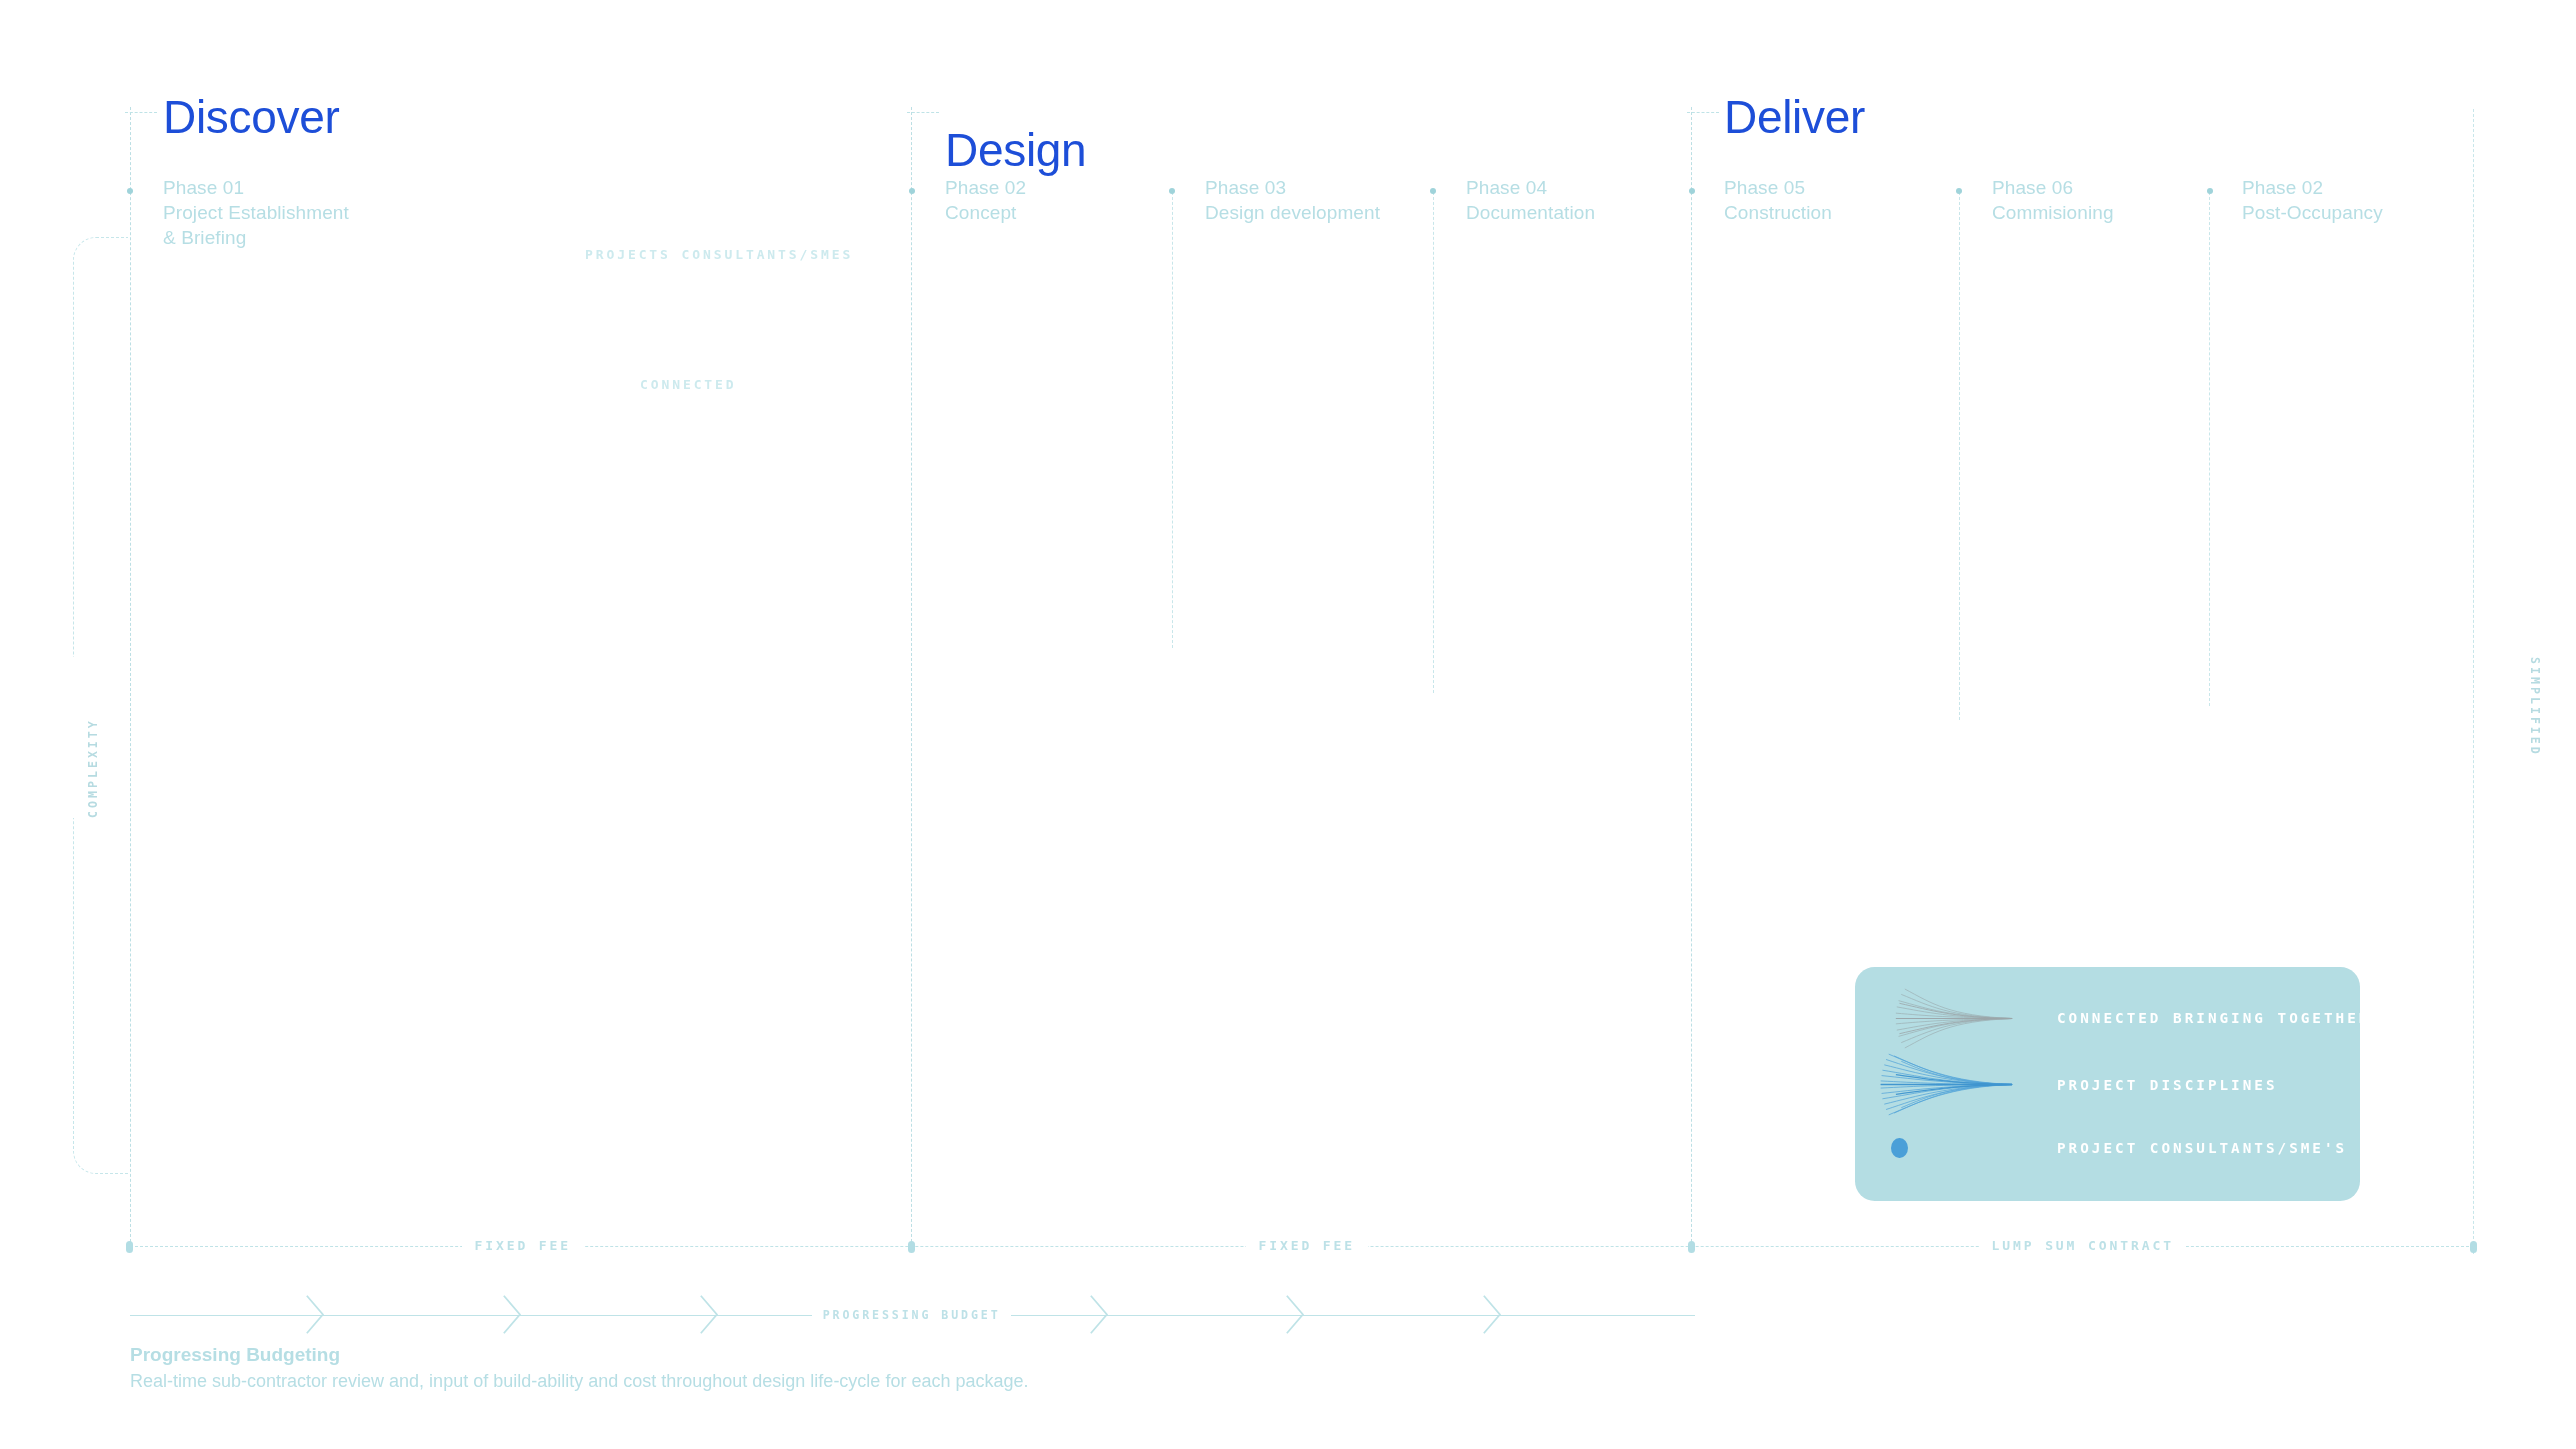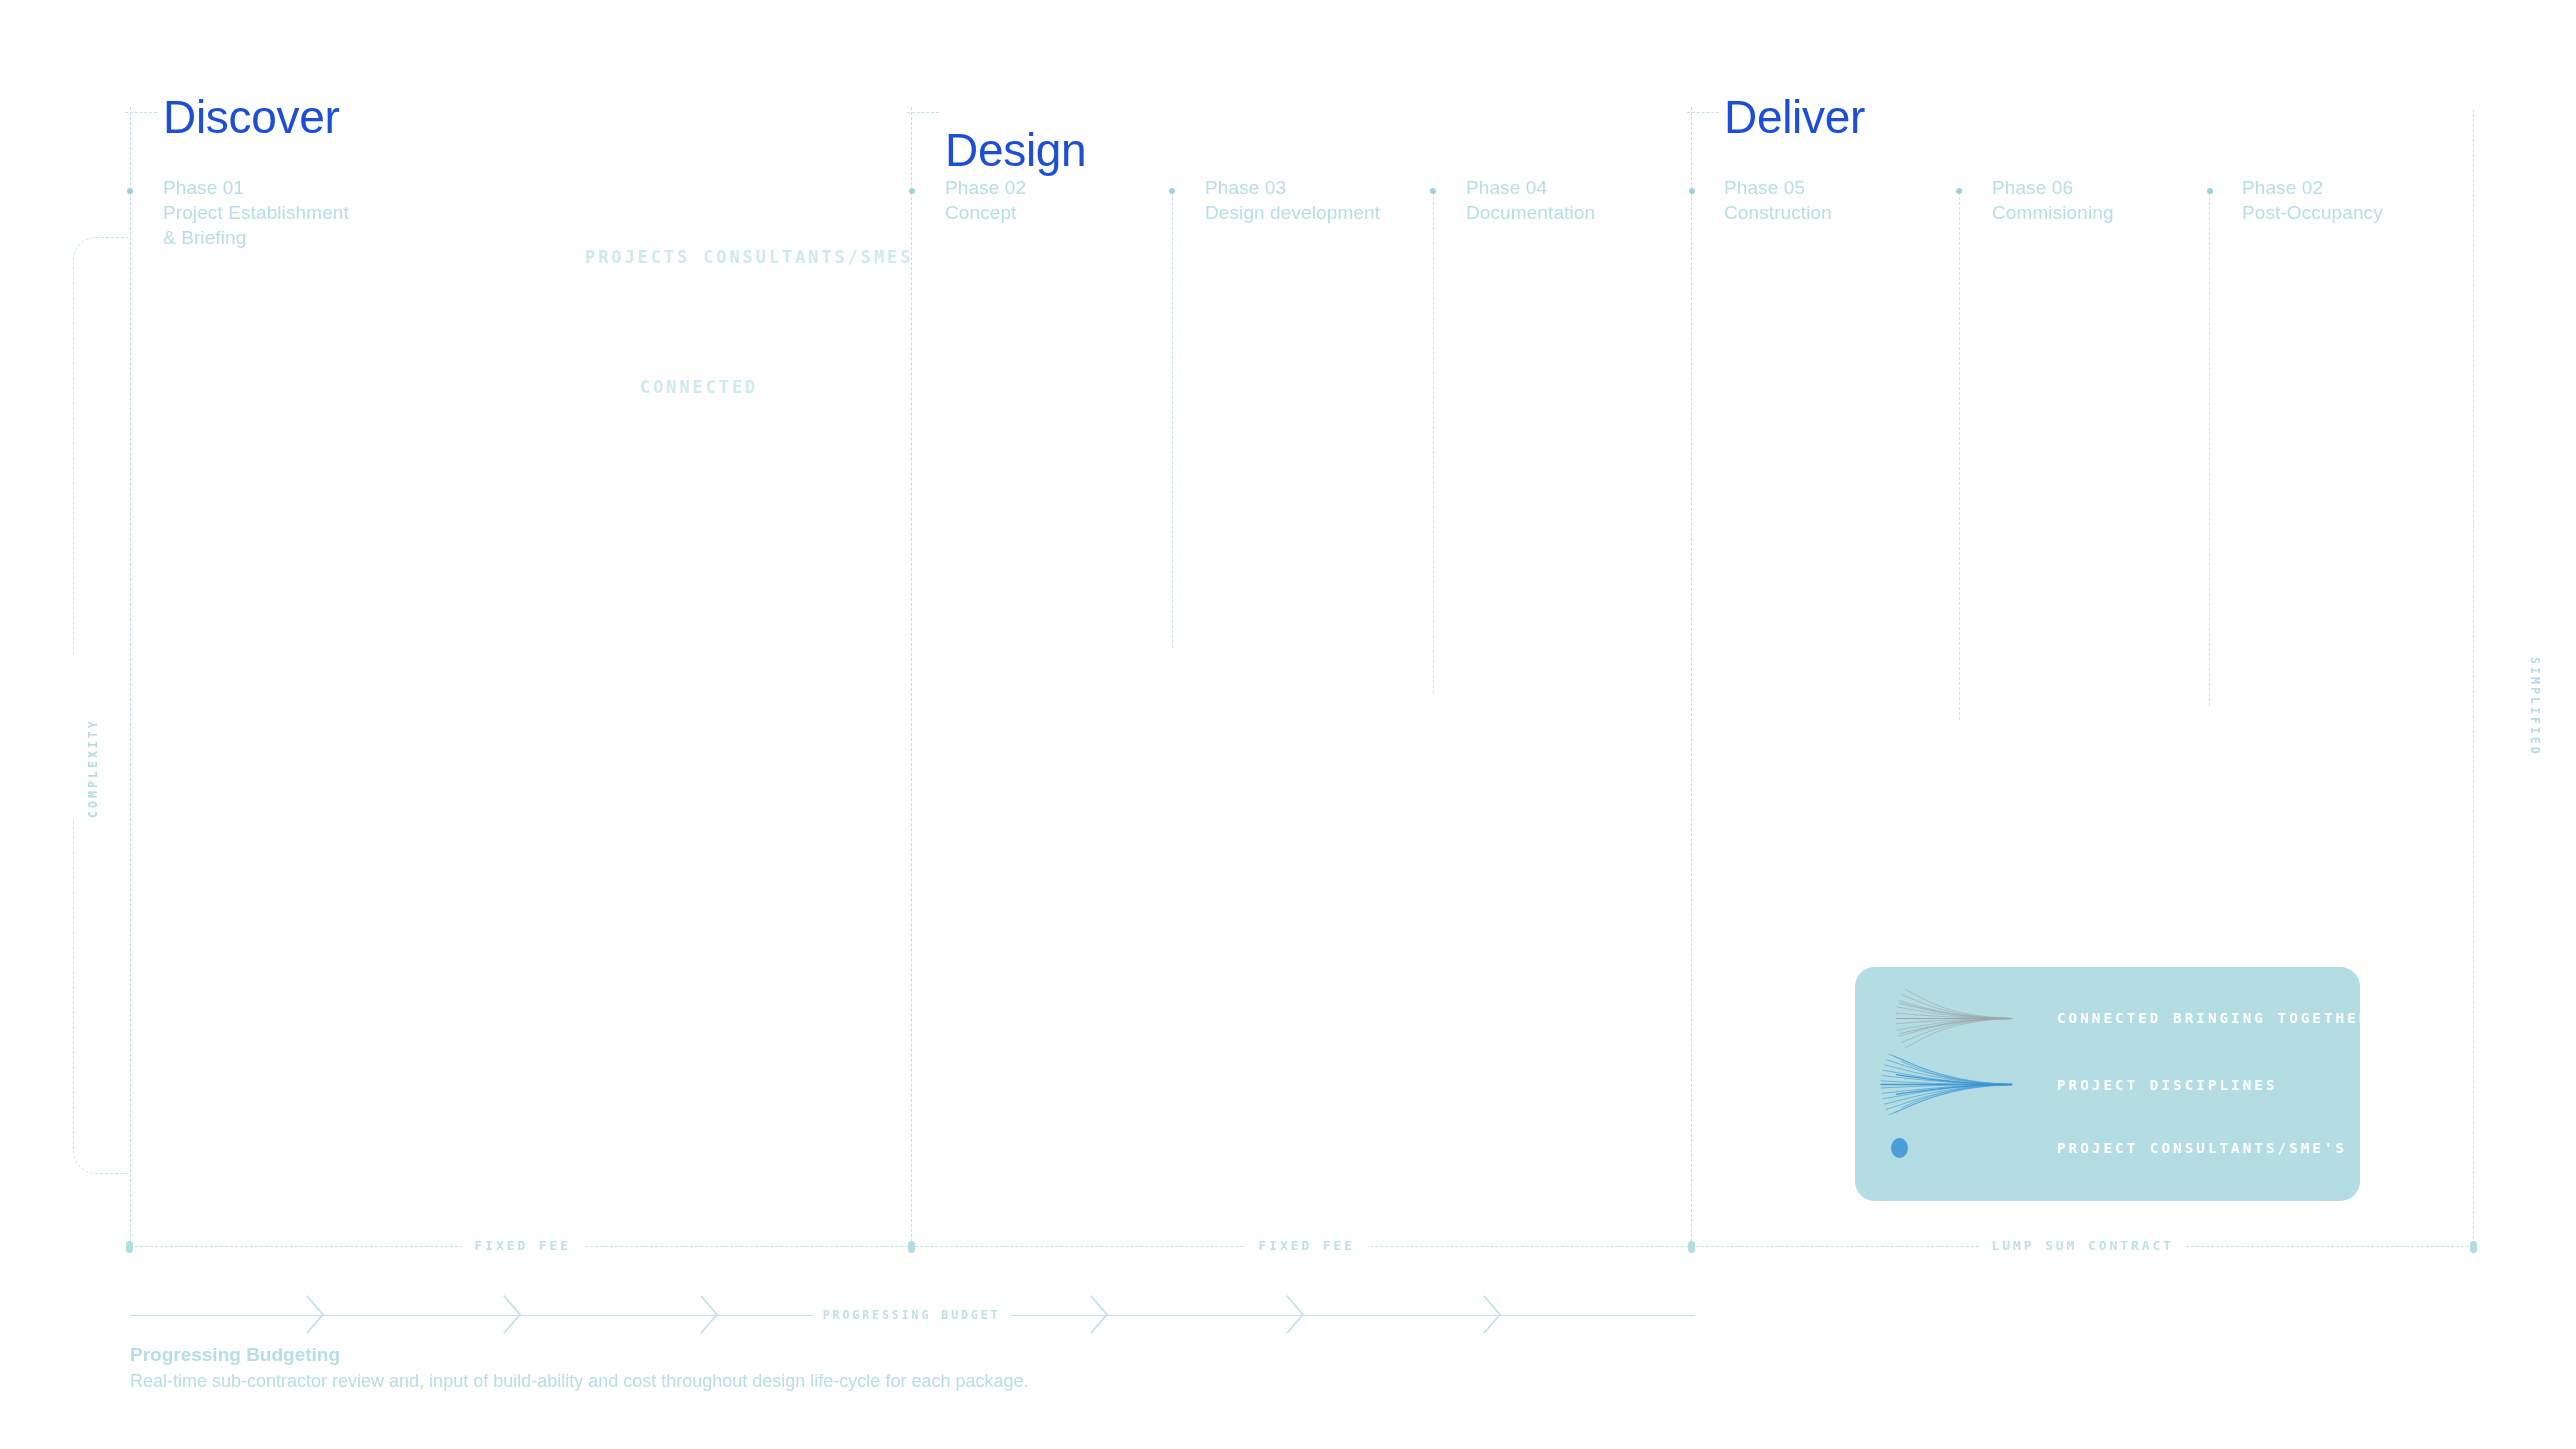--- a/index.html
+++ b/index.html
@@ -74,21 +74,21 @@
     font-size: 19px;
     font-weight: 400;
     color: #b6dee4;
     letter-spacing: 0.1px;
   }
 
   
   .micro {
     position: absolute;
     font-family: "DejaVu Sans Mono", monospace;
-    font-size: 17px;
+    font-size: 13px;
     font-weight: 700;
     letter-spacing: 2.9px;
     color: #cdeaee;
     white-space: nowrap;
     text-transform: uppercase;
   }
 
   
   .axis-label {
     position: absolute;

